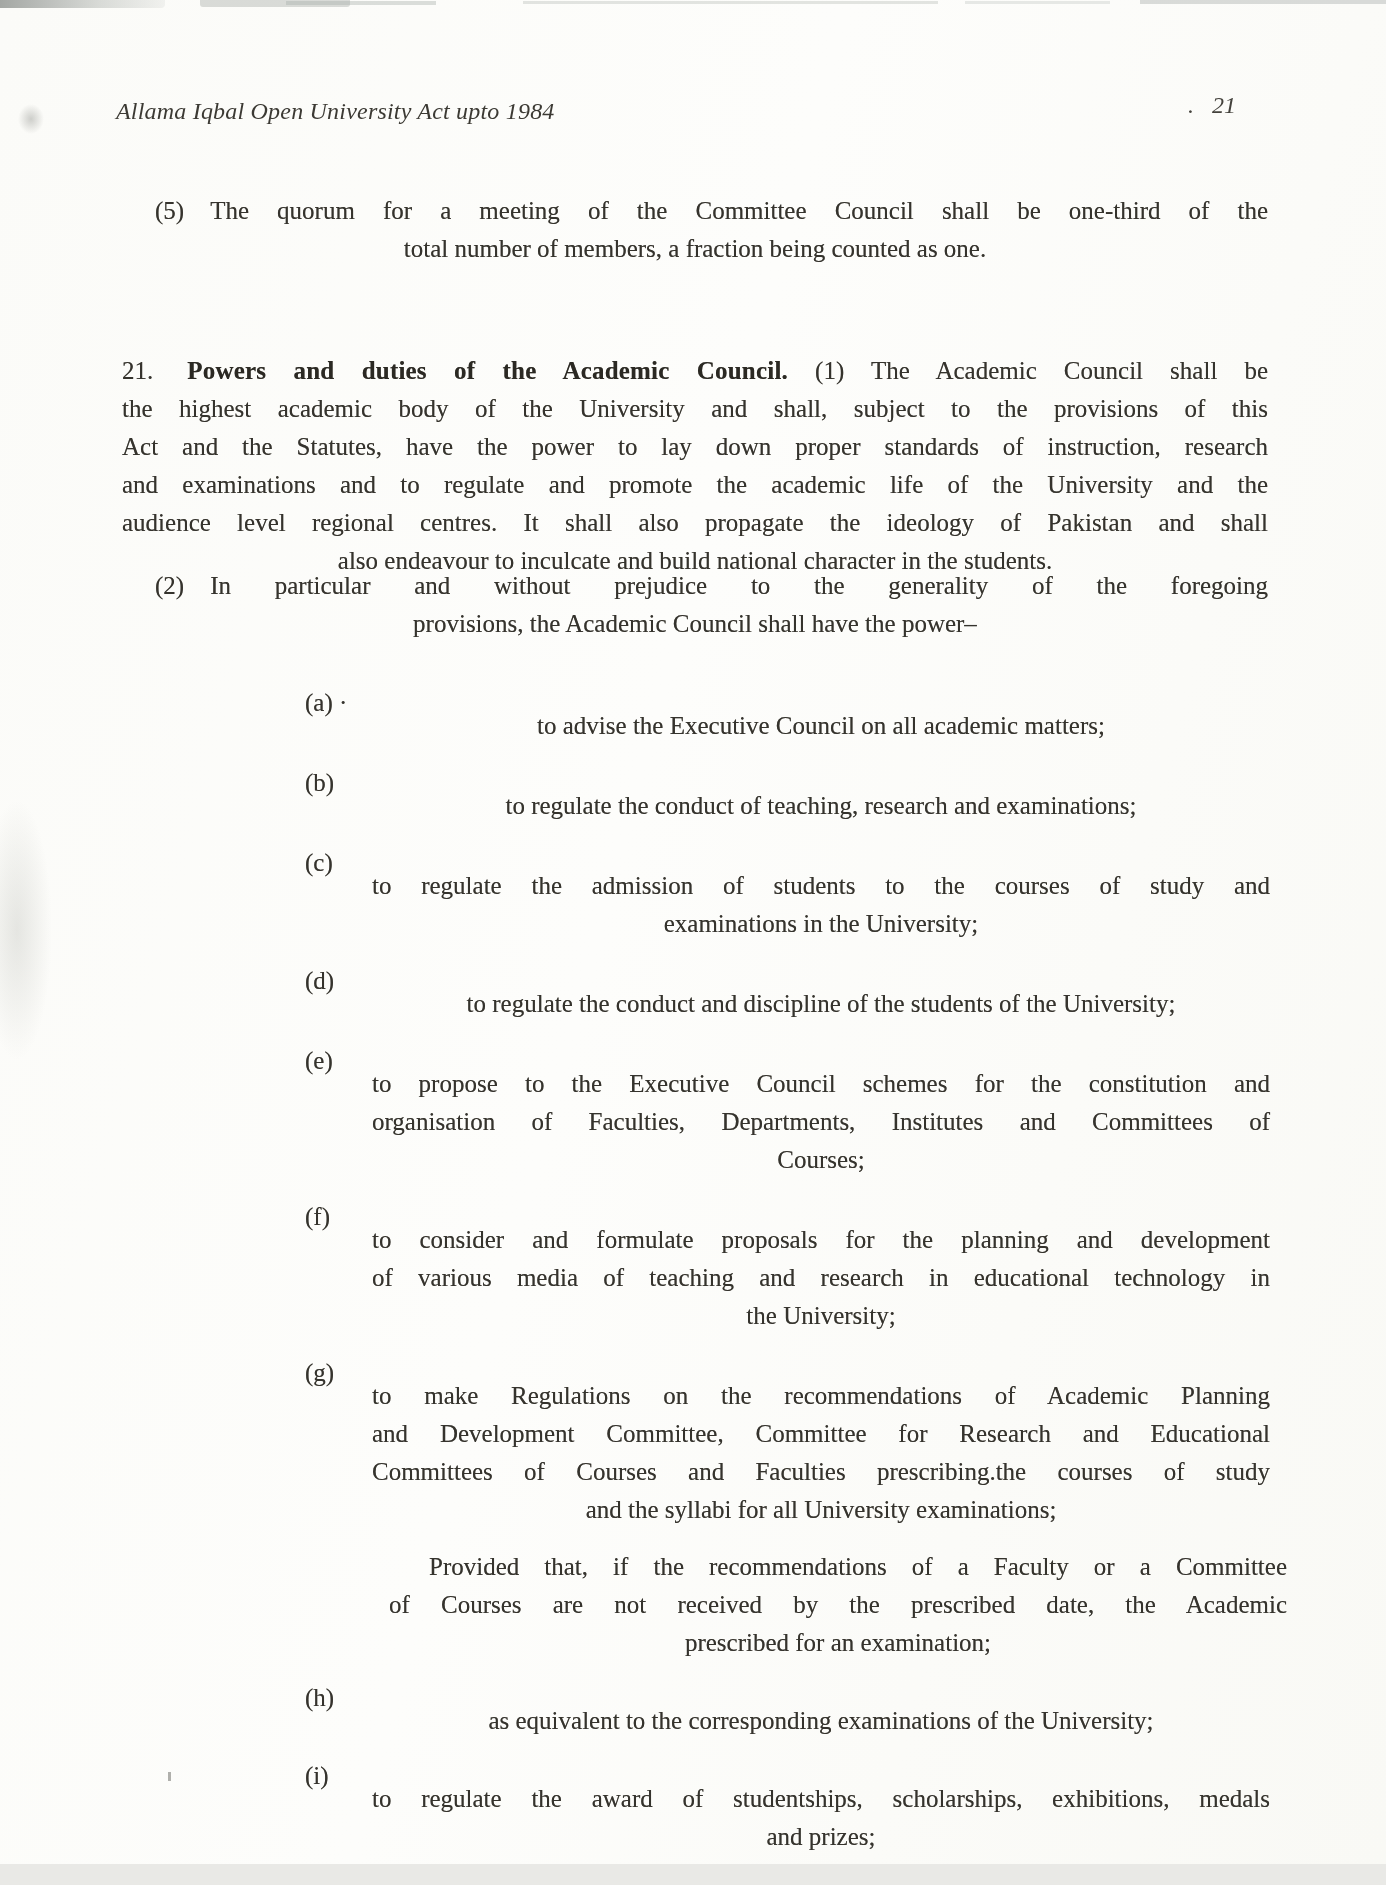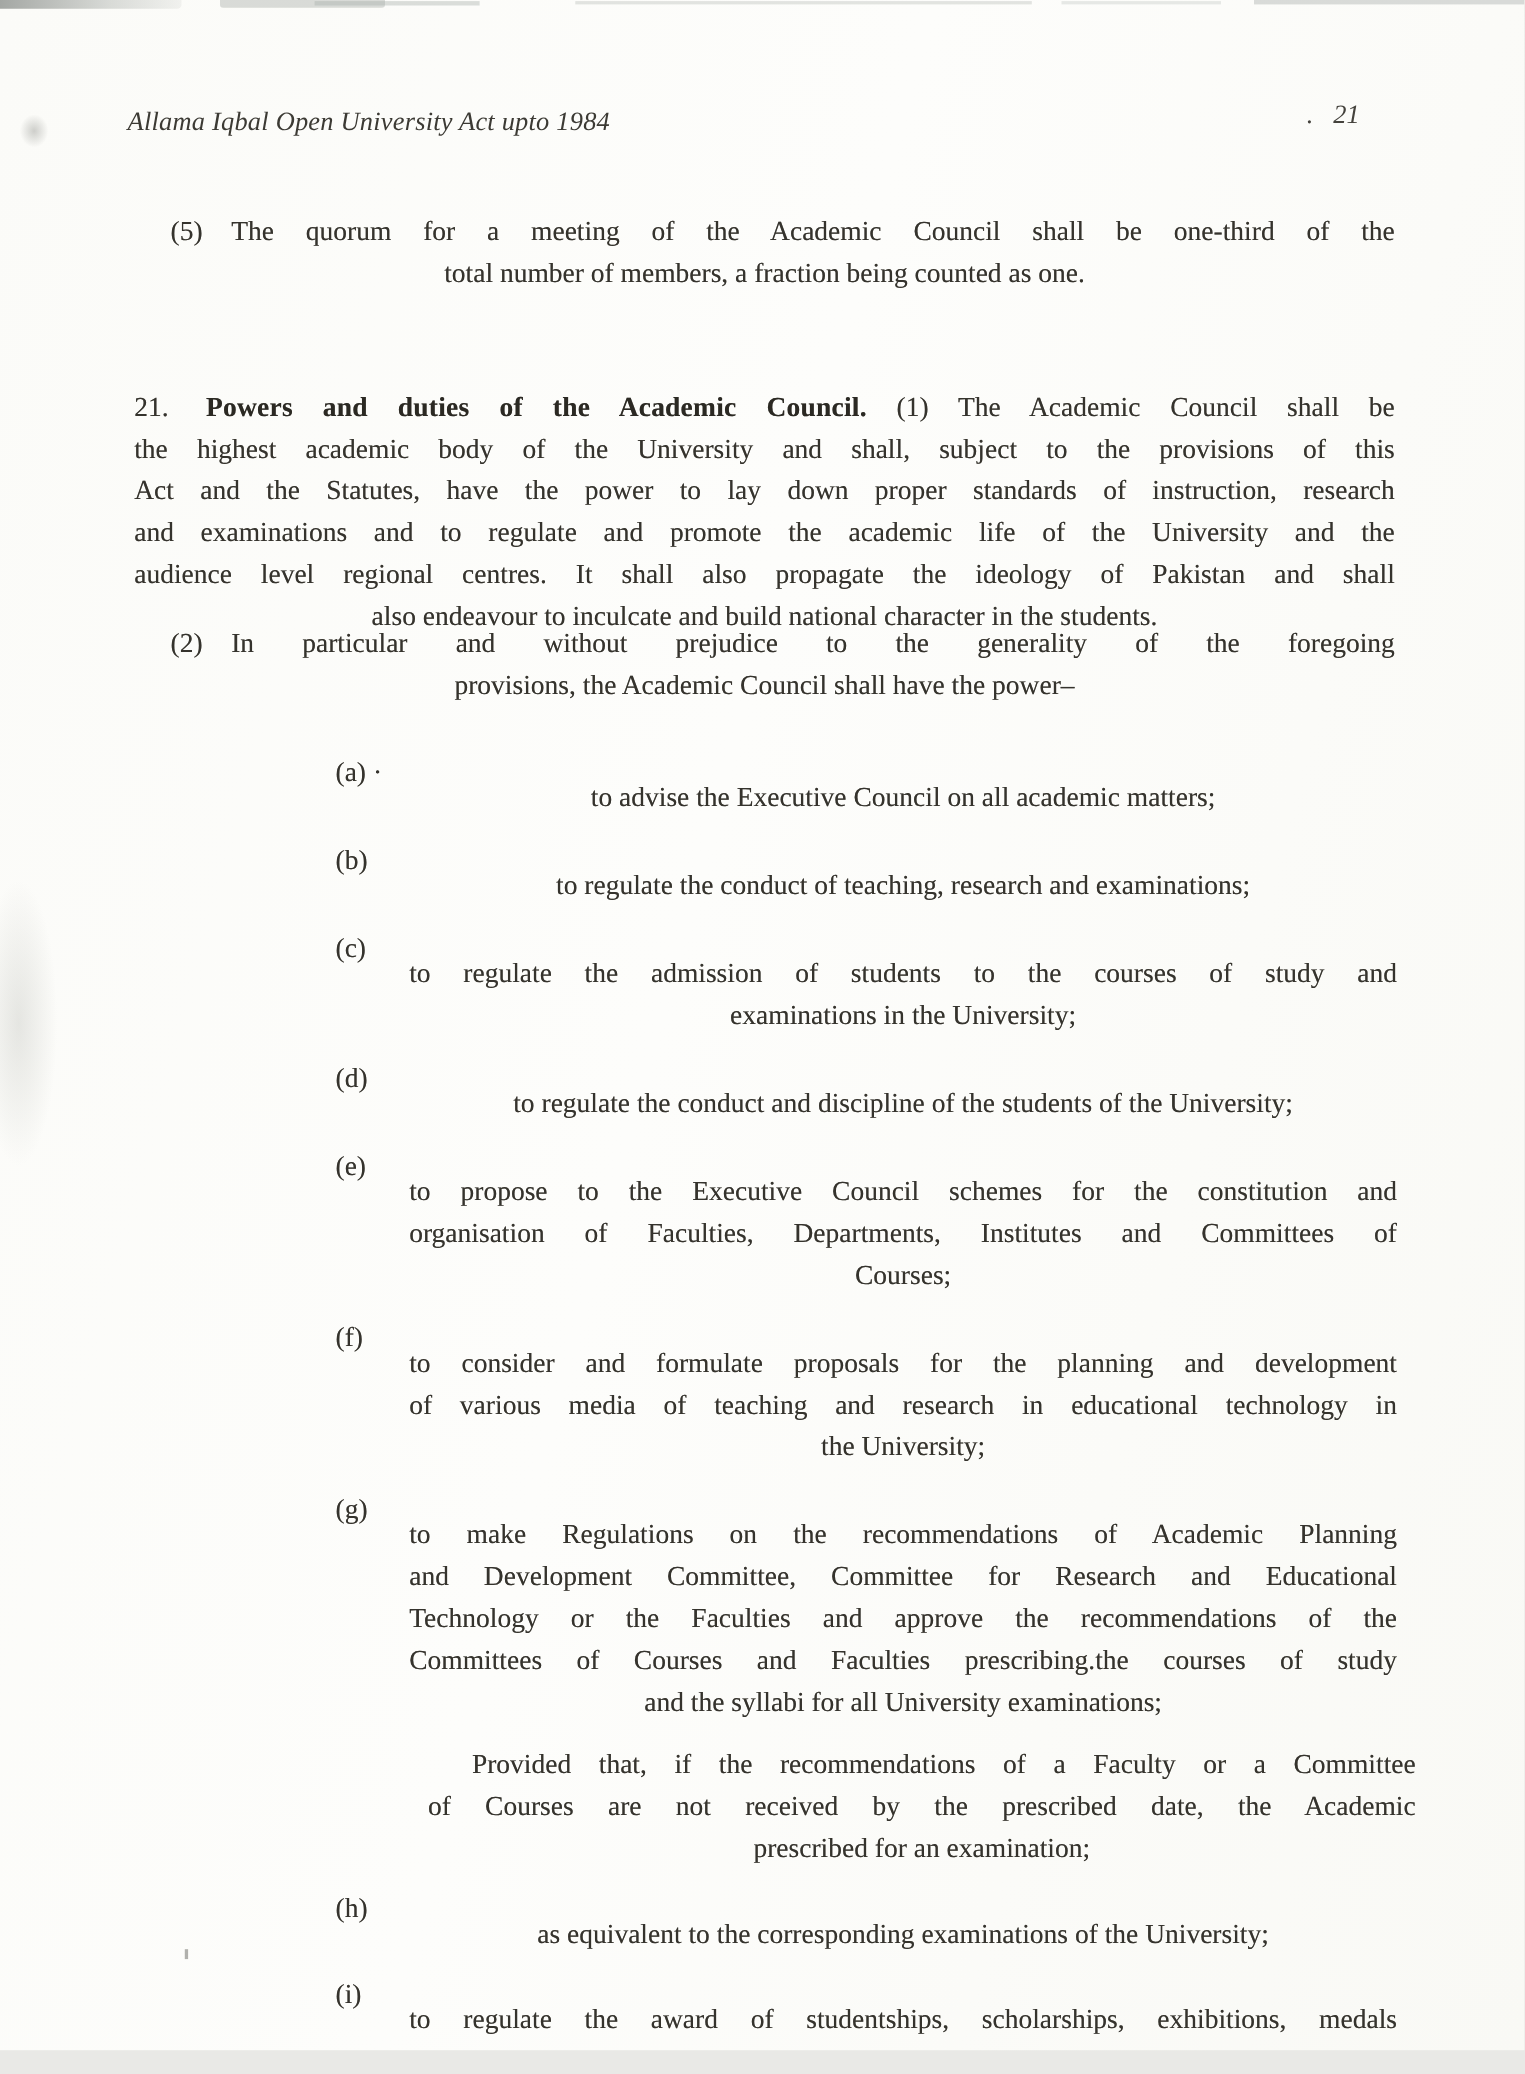--- a/index.html
+++ b/index.html
@@ -97,21 +97,21 @@
   <div class="mark top-dash-4"></div>
   <div class="mark smudge-left-top"></div>
   <div class="mark smudge-left-mid"></div>
   <div class="mark speck-bottom"></div>
   <div class="mark bottom-bar"></div>
 
   <div class="hdr-title">Allama Iqbal Open University Act upto 1984</div>
   <div class="hdr-page">.   21</div>
 
   <div class="blk" id="para5">
-    <div class="jl ind33"><span class="num">(5)</span><span>The quorum for a meeting of the Academic Council shall be one-third of the</span></div>
+    <div class="jl ind33"><span class="num">(5)</span><span>The quorum for a meeting of the Committee Council shall be one-third of the</span></div>
     <div class="ln">total number of members, a fraction being counted as one.</div>
   </div>
 
   <div class="blk" id="sec21">
     <div class="jl"><span class="num-sec">21.</span><b class="hd">Powers and duties of the Academic Council.</b> <span>(1) The Academic Council shall be</span></div>
     <div class="jl">the highest academic body of the University and shall, subject to the provisions of this</div>
     <div class="jl">Act and the Statutes, have the power to lay down proper standards of instruction, research</div>
     <div class="jl">and examinations and to regulate and promote the academic life of the University and the</div>
     <div class="jl">audience level regional centres. It shall also propagate the ideology of Pakistan and shall</div>
     <div class="ln">also endeavour to inculcate and build national character in the students.</div>
@@ -169,21 +169,20 @@
         <div class="jl">of various media of teaching and research in educational technology in</div>
         <div class="ln">the University;</div>
       </div>
     </div>
 
     <div class="item">
       <div class="ilabel">(g)</div>
       <div class="itext">
         <div class="jl">to make Regulations on the recommendations of Academic Planning</div>
         <div class="jl">and Development Committee, Committee for Research and Educational</div>
-        <div class="jl">Technology or the Faculties and approve the recommendations of the</div>
         <div class="jl">Committees of Courses and Faculties prescribing.the courses of study</div>
         <div class="ln">and the syllabi for all University examinations;</div>
       </div>
     </div>
 
     <div class="proviso">
       <div class="jl ind40">Provided that, if the recommendations of a Faculty or a Committee</div>
       <div class="jl">of Courses are not received by the prescribed date, the Academic</div>
       <div class="ln">prescribed for an examination;</div>
     </div>

